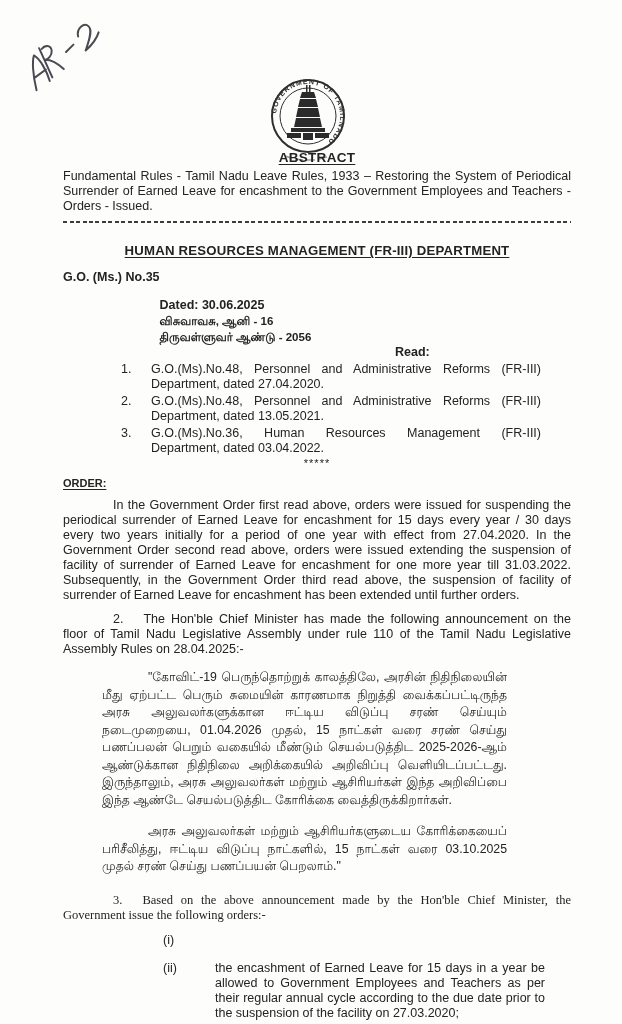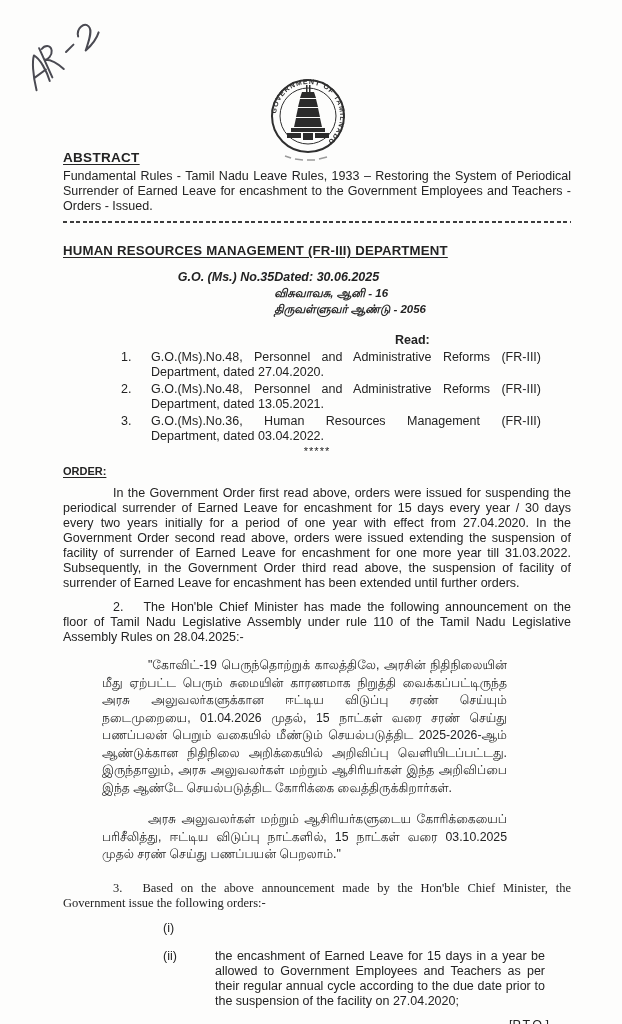--- a/index.html
+++ b/index.html
@@ -25,34 +25,34 @@
   
   .seal {
     position: absolute; top: 76px; left: 269px;
     width: 78px; height: 86px;
   }
   .seal svg { width: 100%; height: 100%; }
   
   .content {
     position: absolute; left: 63px; top: 150px; width: 508px;
   }
-  .center { }
+  .center { text-align: center; }
   .bold { font-weight: bold; }
   .uline { text-decoration: underline; text-underline-offset: 2px; }
   .abstract-head { font-size: 13.5px; letter-spacing: .3px; margin-bottom: 4px; }
   .abstract-text { text-align: justify; }
   .dashline {
     height: 2px; margin: 7px 0 5px 0;
     background: repeating-linear-gradient(90deg, #3c3c3c 0 4px, transparent 4px 6.5px);
   }
   .dept-head { font-size: 13.2px; margin: 20px 0 12px 0; letter-spacing: .2px; }
-  .go-row { display: flex; justify-content: center; align-items: flex-start; font-style: italic; }
-  .go-right { width: 182px; }
+  .go-row { display: flex; justify-content: flex-start; align-items: flex-start; }
+  .go-right { width: 182px; margin-top: 28px; }
   .tamil-sm { font-size: 11.5px; line-height: 16px; font-weight: bold; }
-  .read-label { margin: 16px 0 2px 332px; }
+  .read-label { margin: 0 0 2px 332px; }
   .read-list { margin-left: 58px; width: 420px; }
   .read-item { display: flex; margin-bottom: 2px; }
   .read-num { width: 30px; flex: none; }
   .read-text { text-align: justify; }
   .stars { text-align: center; font-size: 11px; letter-spacing: 1px; line-height: 10px; }
   .order-head { margin: 8px 0 7px 0; font-size: 11px; }
   .para { text-align: justify; }
   .para.ind { text-indent: 50px; }
   .pnum { margin-right: 20px; }
   .p2 { margin-top: 9px; }
@@ -166,20 +166,20 @@
     </div>
 
     <p class="para ind p3"><span class="pnum">3.</span><span>Based on the above announcement made by the Hon'ble Chief Minister, the Government issue the following orders:-</span></p>
 
     <div class="order-items">
       <div class="order-item">
         <span class="onum">(i)</span>
       </div>
       <div class="order-item">
         <span class="onum">(ii)</span>
-        <span class="otext">the encashment of Earned Leave for 15 days in a year be allowed to Government Employees and Teachers as per their regular annual cycle according to the due date prior to the suspension of the facility on 27.04.2020;</span>
+        <span class="otext">the encashment of Earned Leave for 15 days in a year be allowed to Government Employees and Teachers as per their regular annual cycle according to the due date prior to the suspension of the facility on 27.03.2020;</span>
       </div>
     </div>
 
     <div class="pto">[P.T.O.]</div>
 
   </div>
 </div>
 
 </body></html>

